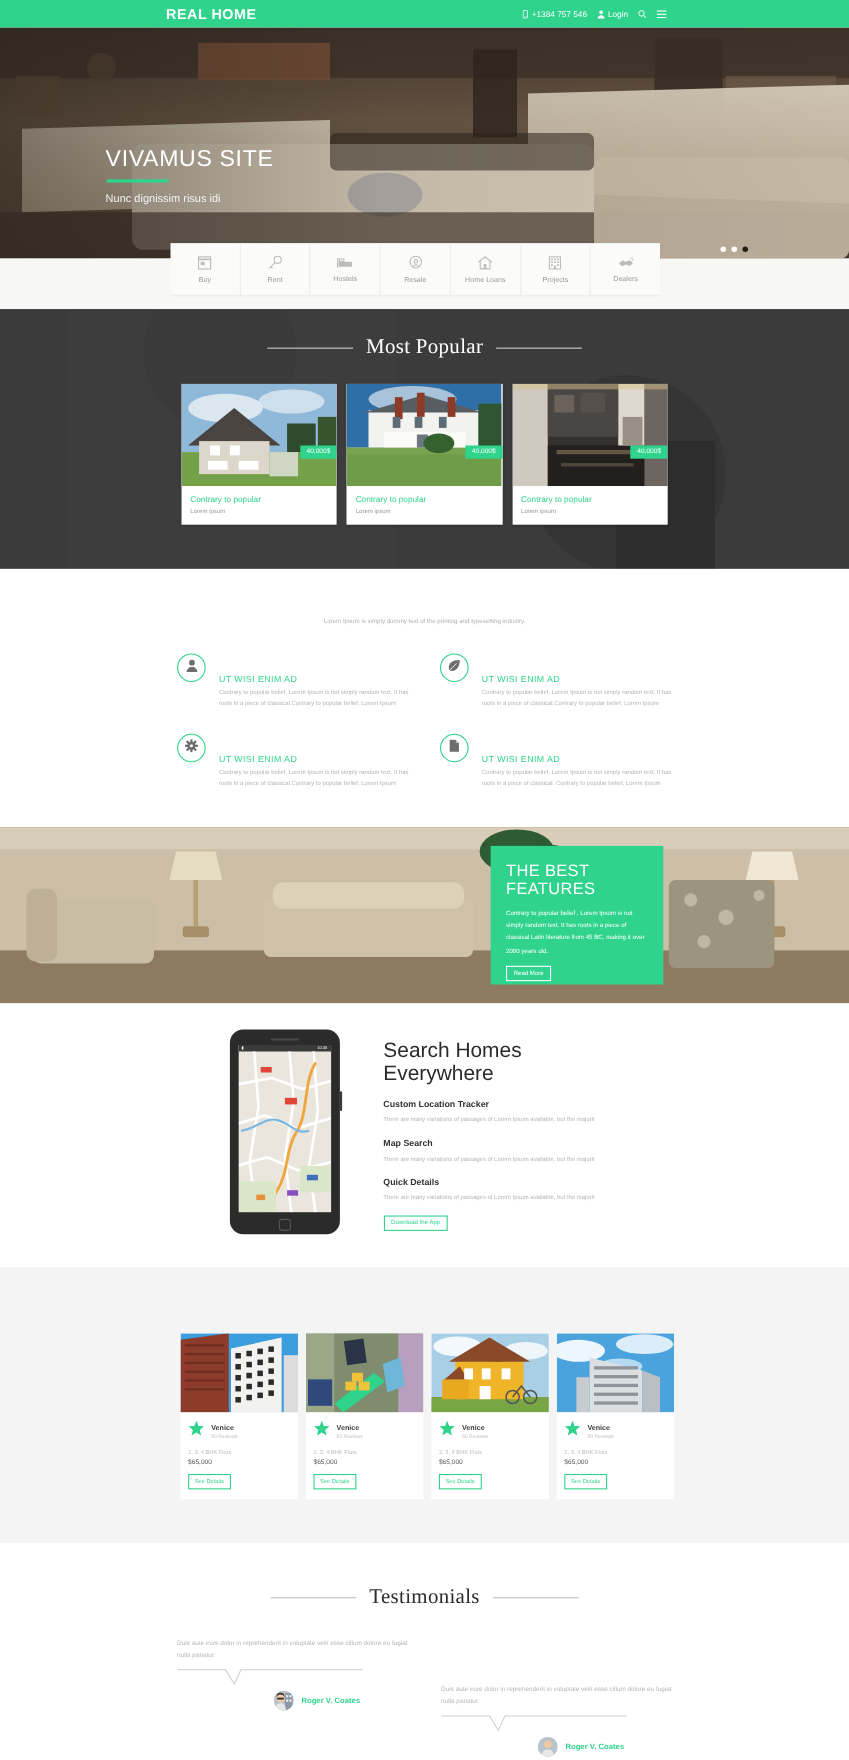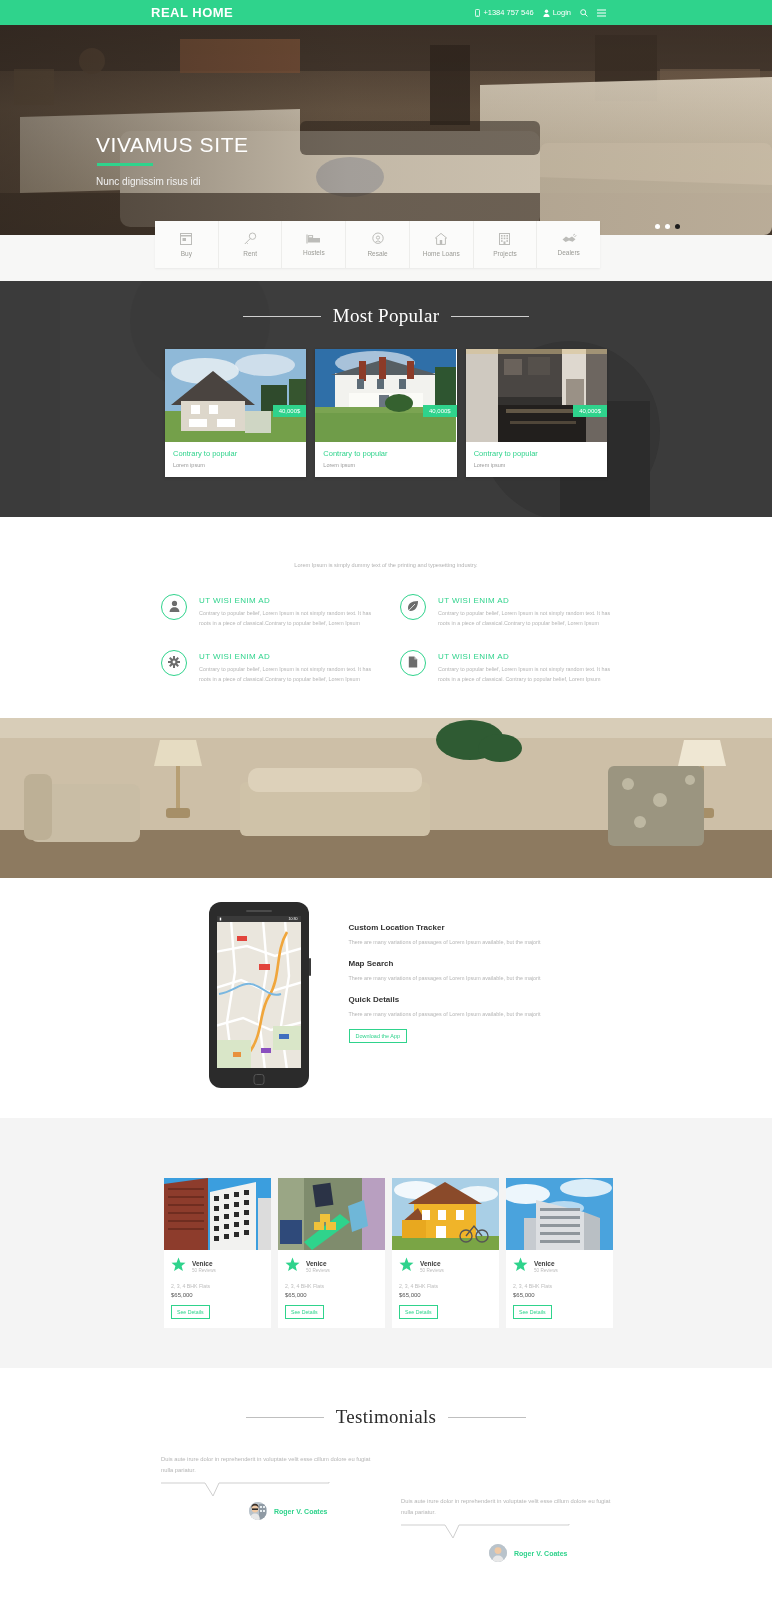--- a/index.html
+++ b/index.html
@@ -91,21 +91,21 @@
   .sub { text-align:center; color:#b2b2b2; font-size:5.6px; margin-top:9px; }
   .svc-grid {
     width:450px; margin:26px auto 0; display:grid;
     grid-template-columns:1fr 1fr; gap:22px 28px;
   }
   .svc { display:flex; gap:12px; }
   .circ {
     width:26px; height:26px; min-width:26px; border-radius:50%;
     border:1px solid #2fd38c; display:flex; align-items:center; justify-content:center;
   }
-  .svc h4 { color:#2fd38c; font-size:8px; font-weight:normal; letter-spacing:.4px; margin-top:2px; }
+  .svc h4 { color:#2fd38c; font-size:8px; font-weight:normal; letter-spacing:.4px; margin-top:19px; }
   .svc p { color:#b5b5b5; font-size:5.4px; line-height:1.85; margin-top:3px; }
 
   
   .features { position:relative; height:160px; overflow:hidden; background:#b6a994; }
   .feat-box {
     position:absolute; left:446px; top:17px; width:157px; height:126px;
     background:#2fd38c; color:#fff; padding:14px 14px 0 14px;
   }
   .feat-box h2 { font-size:15px; font-weight:normal; line-height:1.15; letter-spacing:.3px; }
   .feat-box p { font-size:5.6px; line-height:2.05; margin-top:8px; }
@@ -537,20 +537,25 @@
           <circle cx="660" cy="82" r="7"></circle>
           <circle cx="690" cy="62" r="5"></circle>
           <circle cx="640" cy="104" r="6"></circle>
         </g>
 
       <g fill="#2f5b33">
           <ellipse cx="470" cy="22" rx="34" ry="20"></ellipse>
           <ellipse cx="500" cy="30" rx="22" ry="14"></ellipse>
         </g>
     </svg>
+    <div class="feat-box">
+      <h2>THE BEST FEATURES</h2>
+      <p>Contrary to popular belief , Lorem Ipsum is not simply random text. It has roots in a piece of classical Latin literature from 45 BC, making it over 2000 years old.</p>
+      <span class="btn-outline">Read More</span>
+    </div>
   </div>
 
   <div class="searchsec">
     <div class="phone">
       <div class="speaker"></div>
       <div class="sidebtn"></div>
       <div class="screen">
         <div class="statusbar">
           <span>▮</span>
           <span>10:30</span>
@@ -573,20 +578,21 @@
           <rect x="42" y="42" width="11" height="6" fill="#e2443c"></rect>
           <rect x="62" y="112" width="10" height="5" fill="#3f6fbf"></rect>
           <rect x="44" y="126" width="10" height="5" fill="#8a4fbf"></rect>
           <rect x="16" y="130" width="8" height="5" fill="#e8913c"></rect>
         </svg>
       </div>
       <div class="home"></div>
     </div>
 
     <div class="srch-copy">
+      <h2>Search Homes Everywhere</h2>
       <h5>Custom Location Tracker</h5>
       <p>There are many variations of passages of Lorem Ipsum available, but the majorit</p>
       <h5>Map Search</h5>
       <p>There are many variations of passages of Lorem Ipsum available, but the majorit</p>
       <h5>Quick Details</h5>
       <p>There are many variations of passages of Lorem Ipsum available, but the majorit</p>
       <span class="btn-green-outline">Download the App</span>
     </div>
   </div>
 

